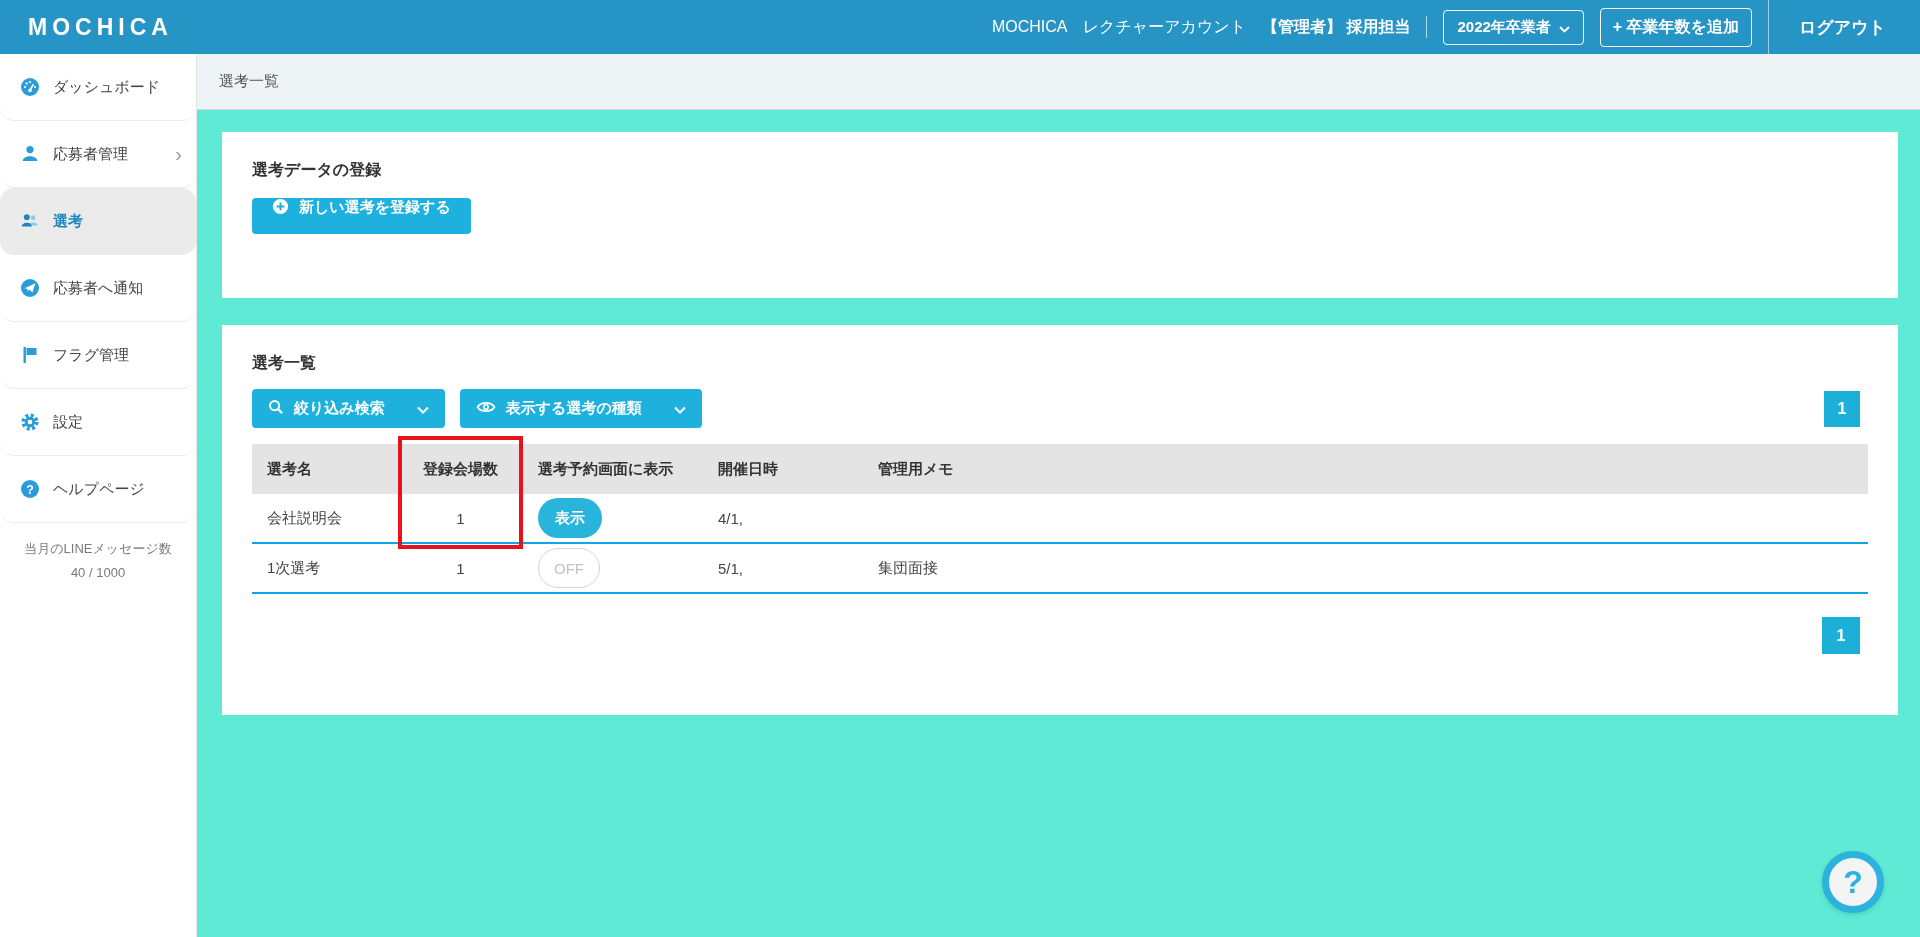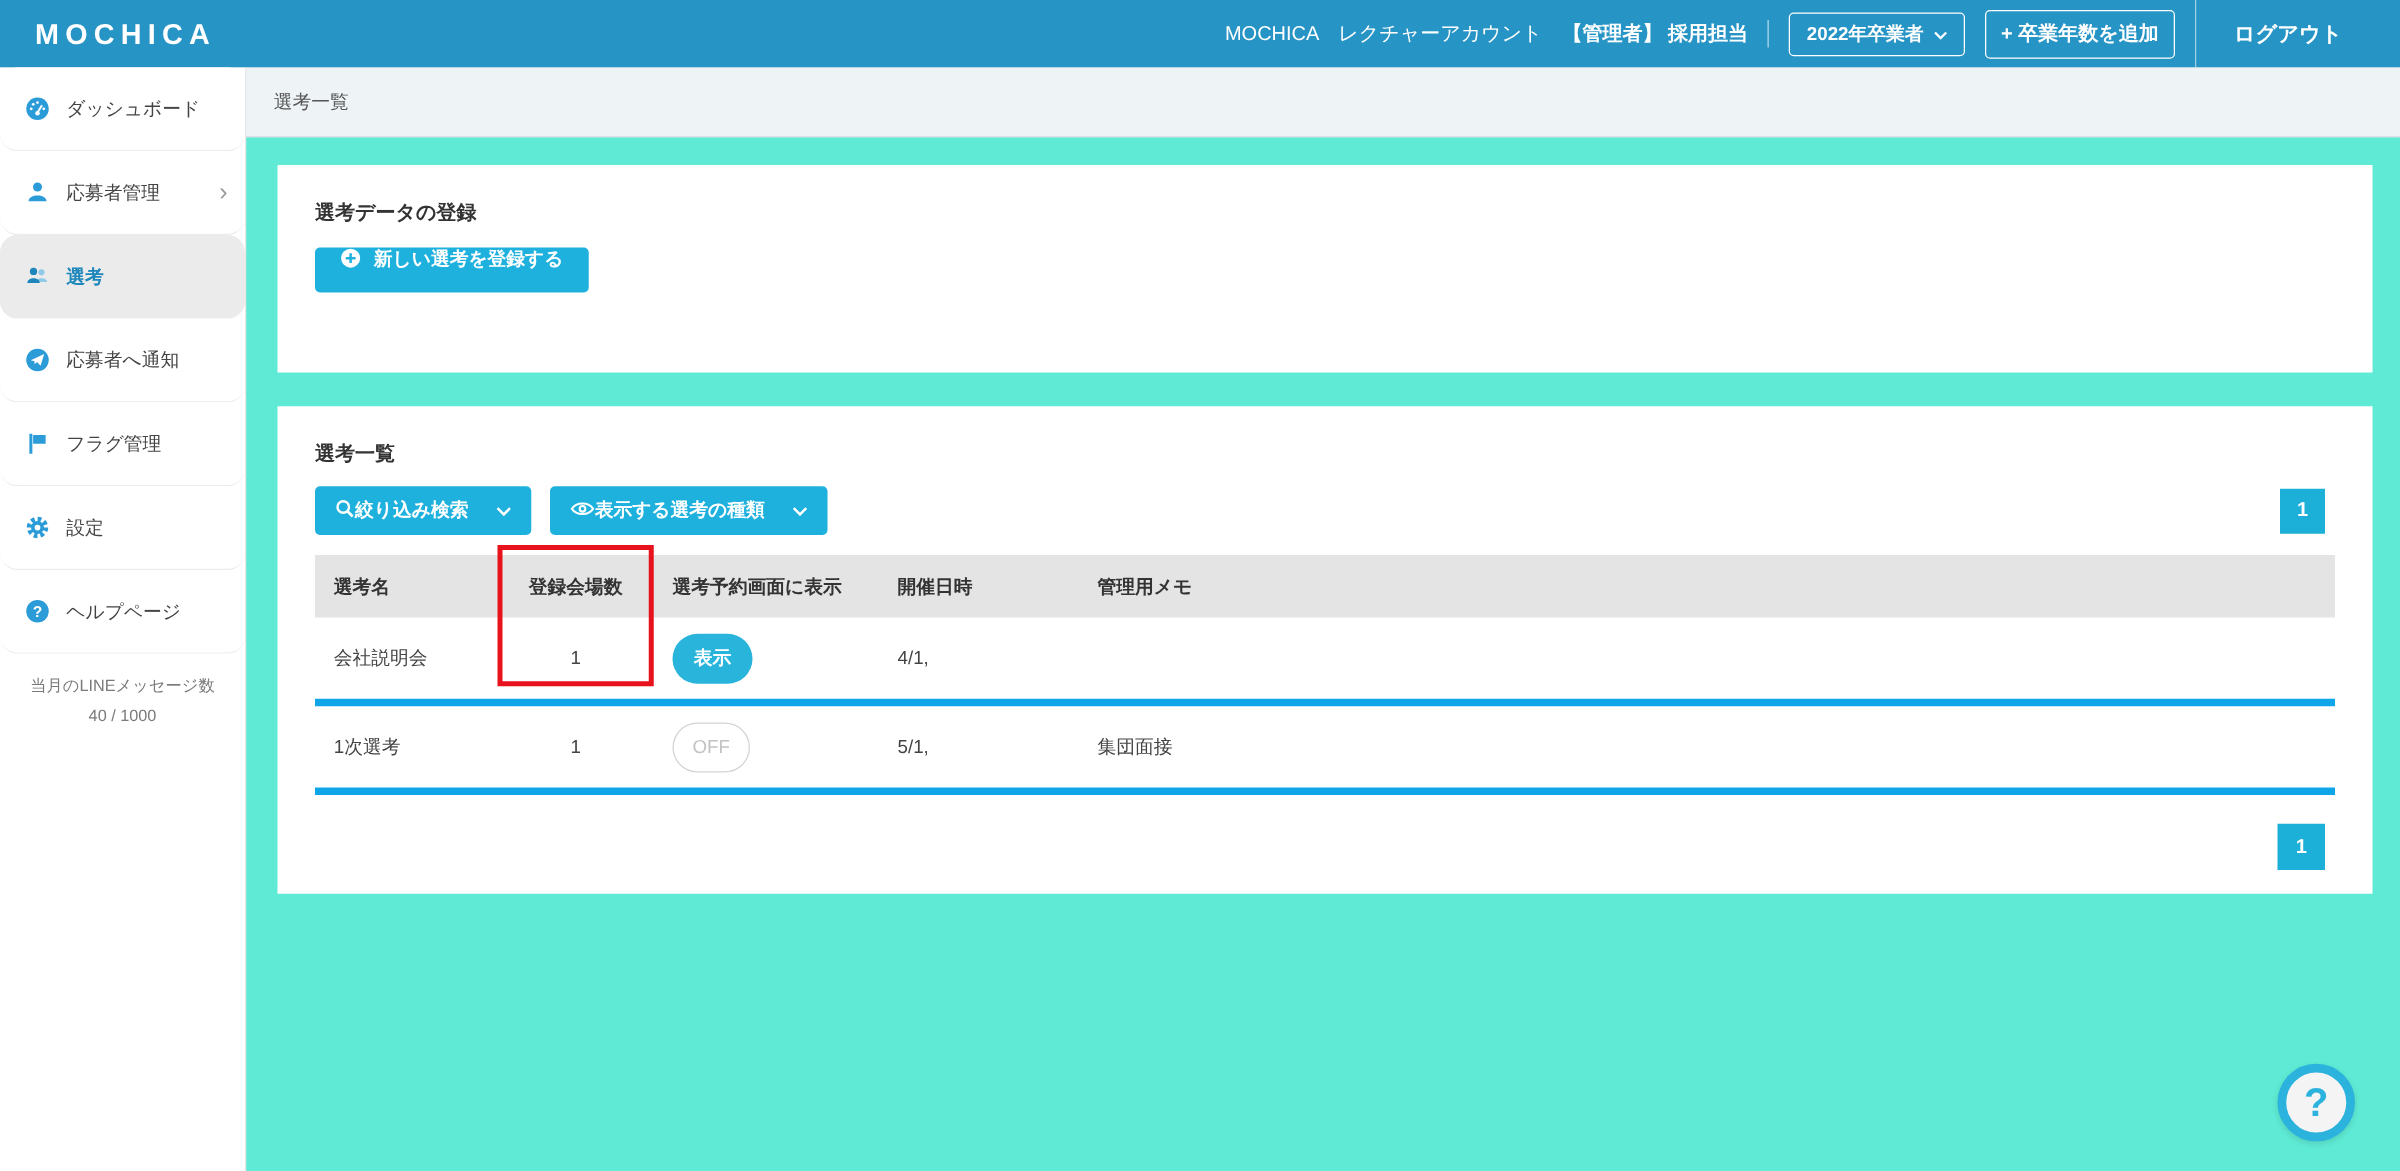--- a/index.html
+++ b/index.html
@@ -2,21 +2,21 @@
 <html><head>
 <meta charset="utf-8">
 <style>
   * { margin:0; padding:0; box-sizing:border-box; }
   html,body { width:1920px; height:937px; font-family:"Liberation Sans","DejaVu Sans",sans-serif; background:#dcdcdc; overflow:hidden; }
   .stage { position:relative; width:1920px; height:937px; }
 
   
   .header { position:absolute; left:0; top:0; width:1920px; height:54px; background:#2794c6; display:flex; align-items:center; color:#fff;gap:40px; }
   .logo { font-size:23px; font-weight:800; letter-spacing:5px; padding-left:28px; width:197px; }
-  .hnav { margin-left:auto; display:flex; align-items:center; height:100%; padding-right:32px; gap:16px; }
+  .hnav { margin-left:auto; display:flex; align-items:center; height:100%; padding-right:20px; gap:16px; }
   .hnav-text { font-size:16px; white-space:nowrap; }
   .hnav-role { font-size:16px; font-weight:700; white-space:nowrap; }
   .vdiv-short { width:1px; height:22px; background:rgba(255,255,255,.65); }
   .vdiv-full { width:1px; height:54px; background:rgba(255,255,255,.55); }
   .hbtn { border:1px solid #fff; border-radius:4px; background:transparent; color:#fff; font-weight:700; cursor:pointer; display:flex; align-items:center; gap:8px; padding:7px 13px; font-size:15px; font-family:inherit; white-space:nowrap; }
   .hbtn.small { font-size:16px; padding:8px 12px; }
   .logout { font-size:17px; font-weight:700; cursor:pointer; padding:0 14px; white-space:nowrap; }
   .chev-svg { display:inline-block; }
 
   
@@ -33,29 +33,29 @@
   .breadcrumb { position:absolute; left:197px; top:54px; right:0; height:56px; background:#eef3f6; border-bottom:1px solid #d3d9dc; display:flex; align-items:center; padding-left:22px; font-size:15px; color:#555; }
 
   
   .main { position:absolute; left:197px; top:110px; right:0; bottom:0; background:#5eead4; }
   .card { background:#fff; margin-left:25px; margin-right:22px; }
   .card1 { margin-top:22px; height:166px; padding:28px 30px 0 30px; }
   .card-title { font-size:16px; font-weight:700; color:#333; }
   .cbtn { margin-top:17px; background:#1fb1de; color:#fff; border:none; border-radius:4px; height:36px; padding:0 20px; font-size:15px; font-weight:700; display:flex; align-items:flex-start; gap:10px; cursor:pointer; font-family:inherit; }
   .card2 { margin-top:27px; height:390px; padding:28px 30px 0 30px; }
   .filters-row { position:relative; margin-top:15px; display:flex; gap:15px; }
-  .fbtn { background:#1fb1de; color:#fff; border:none; border-radius:4px; height:39px; padding:0 16px; font-size:15px; font-weight:700; display:flex; align-items:center; cursor:pointer; font-family:inherit; }
+  .fbtn { background:#1fb1de; color:#fff; border:none; border-radius:4px; height:39px; padding:0 16px; font-size:15px; font-weight:700; display:flex; align-items:center; gap:10px; cursor:pointer; font-family:inherit; }
   .fbtn .gap-chev { margin-left:22px; }
   .page-sq { position:absolute; right:8px; top:2px; width:36px; height:36px; background:#1cb0d8; color:#fff; font-size:16px; font-weight:700; display:flex; align-items:center; justify-content:center; cursor:pointer; }
 
   
   .table-wrap { position:relative; margin-top:16px; }
   .trow { display:flex; align-items:center;justify-content:center; }
   .thead { height:50px; background:#e4e4e4; font-weight:700; color:#333; font-size:15px; }
-  .tbody-row { height:71px; border-bottom:6px solid #0ea5e9; font-size:15px; color:#444; }
+  .tbody-row { height:50px; border-bottom:2px solid #0ea5e9; font-size:15px; color:#444; }
   .c1 { width:146px; padding-left:15px; }
   .c2 { width:125px; text-align:center; }
   .c3 { width:180px; padding-left:15px; }
   .c4 { width:160px; padding-left:15px; }
   .c5 { flex:1; padding-left:15px; }
   .pill-on { display:inline-flex; align-items:center; justify-content:center; width:64px; height:40px; background:#29b4dc; color:#fff; font-weight:700; font-size:15px; border-radius:20px; border:none; cursor:pointer; font-family:inherit; }
   .pill-off { display:inline-flex; align-items:center; justify-content:center; width:62px; height:40px; background:#fff; color:#c3c3c3; font-size:15px; border:1px solid #d4d4d4; border-radius:20px; cursor:pointer; font-family:inherit; }
   .red-box { position:absolute; left:146px; top:-8px; width:125px; height:113px; border:4px solid #e8121c; pointer-events:none; z-index:5; }
   .bottom-pg { display:flex; justify-content:flex-end; margin-top:23px; margin-right:8px; }
   .page-sq2 { width:38px; height:37px; background:#1cb0d8; color:#fff; font-size:16px; font-weight:700; display:flex; align-items:center; justify-content:center; cursor:pointer; }

